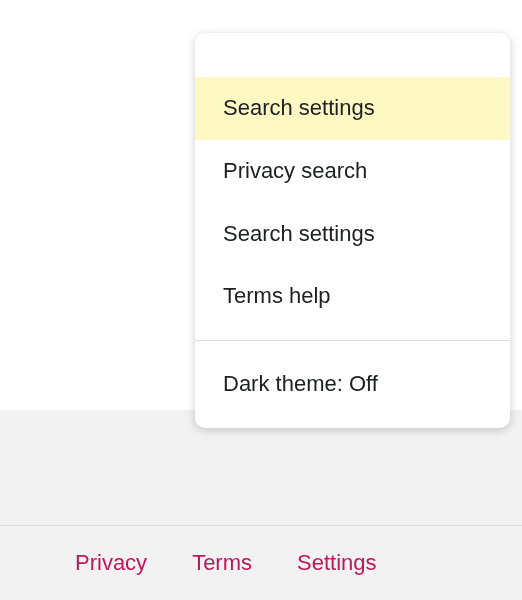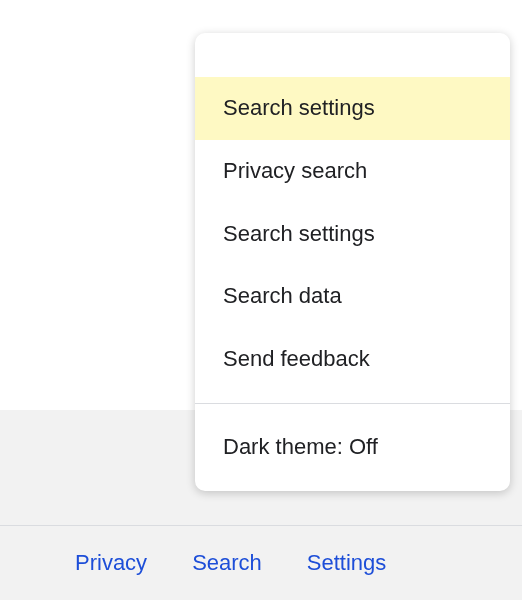--- a/index.html
+++ b/index.html
@@ -32,21 +32,21 @@
     .footer-band {
       position: absolute;
       left: 0;
       right: 0;
       height: 115px;
       bottom: 75px;
       background: #f2f2f2;
     }
     .footer-link {
       font-size: 22px;
-      color: #1d4ed8;
+      color: #be185d;
       cursor: pointer;
     }
     .popup-menu {
       position: absolute;
       top: 33px;
       left: 195px;
       width: 315px;
       background: #fff;
       border-radius: 10px;
       box-shadow: 0 2px 10px rgba(0,0,0,0.2);
@@ -72,29 +72,28 @@
       margin: 0;
     }
   </style>
 </head>
 <body>
 
 <div class="footer-band"></div>
 
 <div class="footer-bar">
   <span class="footer-link">Privacy</span>
-  <span class="footer-link">Search</span>
+  <span class="footer-link">Terms</span>
   <span class="footer-link">Settings</span>
 </div>
 
 <div class="popup-menu">
   <div class="menu-section">
     <div class="menu-item highlighted">Search settings</div>
     <div class="menu-item">Privacy search</div>
     <div class="menu-item">Search settings</div>
-    <div class="menu-item">Search data</div>
-    <div class="menu-item">Send feedback</div>
+    <div class="menu-item">Terms help</div>
   </div>
   <div class="menu-divider"></div>
   <div class="menu-section">
     <div class="menu-item">Dark theme: Off</div>
   </div>
 </div>
 
 </body></html>

